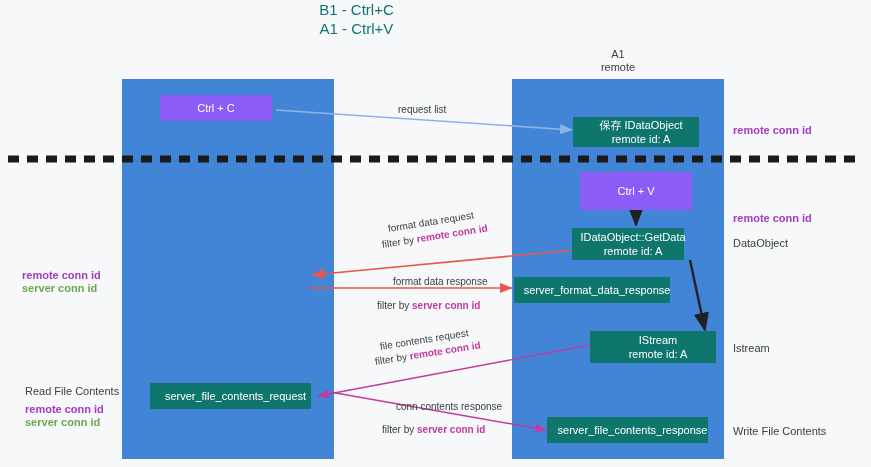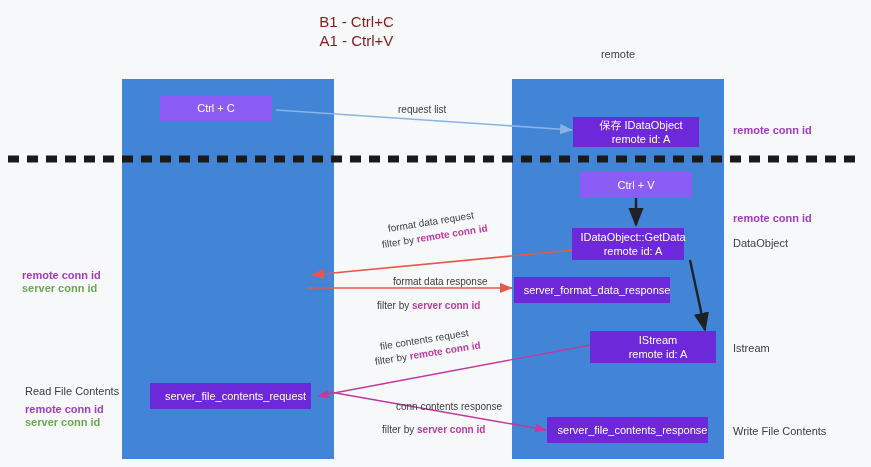--- a/index.html
+++ b/index.html
@@ -9,23 +9,23 @@
     font-family:"Liberation Sans","DejaVu Sans",sans-serif;
     overflow:hidden;
     position:relative;
   }
   #stage{position:absolute;left:0;top:0;width:871px;height:467px;}
 
   .abs{position:absolute;}
 
   
   .title{
-    left:0;top:12px;width:713px;
+    left:0;top:0;width:713px;
     text-align:center;
-    font-size:15px;color:#7f1d1d;line-height:19px;
+    font-size:15px;color:#0f766e;line-height:19px;
   }
 
   
   .colhead{
     text-align:center;font-size:11px;color:#3c4043;line-height:13px;
   }
 
   
   .lane{background:#4285d6;}
 
@@ -35,21 +35,21 @@
     text-align:center;
     color:#ffffff;
     font-size:11px;
     line-height:14px;
     box-sizing:border-box;
     padding:2px 4px;
     z-index:5;
   }
   .box.green{background:#8b5cf6;}
   .box.orange{background:#f9a councils;}
-  .box.orange{background:#6d28d9;padding-left:14px;}
+  .box.orange{background:#0f766e;padding-left:14px;}
 
   
   .lbl{font-size:11px;color:#3c4043;line-height:14px;white-space:nowrap;}
   .lbl.purple{color:#a33bc2;font-weight:bold;}
   .lbl.green{color:#6aa84f;font-weight:bold;}
 
   
   .midlbl{
     font-size:10px;color:#3c4043;line-height:13px;white-space:nowrap;
     z-index:6;
@@ -64,20 +64,21 @@
 <body>
 
 <div id="stage">
 
   <div class="abs title">
     <div>B1 - Ctrl+C</div>
     <div>A1 - Ctrl+V</div>
   </div>
 
   <div class="abs colhead" style="left:512px;top:48px;width:212px;">
+    <div>A1</div>
     <div>remote</div>
   </div>
 
   <div class="abs lane" style="left:122px;top:79px;width:212px;height:380px;"></div>
   <div class="abs lane" style="left:512px;top:79px;width:212px;height:380px;"></div>
 
   <svg class="overlay">
     <defs>
       <marker id="mk-blue" markerWidth="9" markerHeight="9" refX="7.5" refY="3.2" orient="auto">
         <path d="M0,0 L8,3.2 L0,6.4 z" fill="#8ab4e8"></path>
@@ -110,21 +111,21 @@
 
   <div class="abs box green" style="left:160px;top:95px;width:112px;height:26px;">
     <span>Ctrl + C</span>
   </div>
 
   <div class="abs box orange" style="left:573px;top:117px;width:126px;height:30px;flex-direction:column;">
     <span>保存 IDataObject</span>
     <span>remote id: A</span>
   </div>
 
-  <div class="abs box green" style="left:580px;top:172px;width:112px;height:26px;">
+  <div class="abs box green" style="left:580px;top:172px;width:112px;height:38px;">
     <span>Ctrl + V</span>
   </div>
 
   <div class="abs box orange" style="left:572px;top:228px;width:112px;height:32px;flex-direction:column;">
     <span>IDataObject::GetData</span>
     <span>remote id: A</span>
   </div>
 
   <div class="abs box orange" style="left:590px;top:331px;width:126px;height:32px;flex-direction:column;">
     <span>IStream</span>

